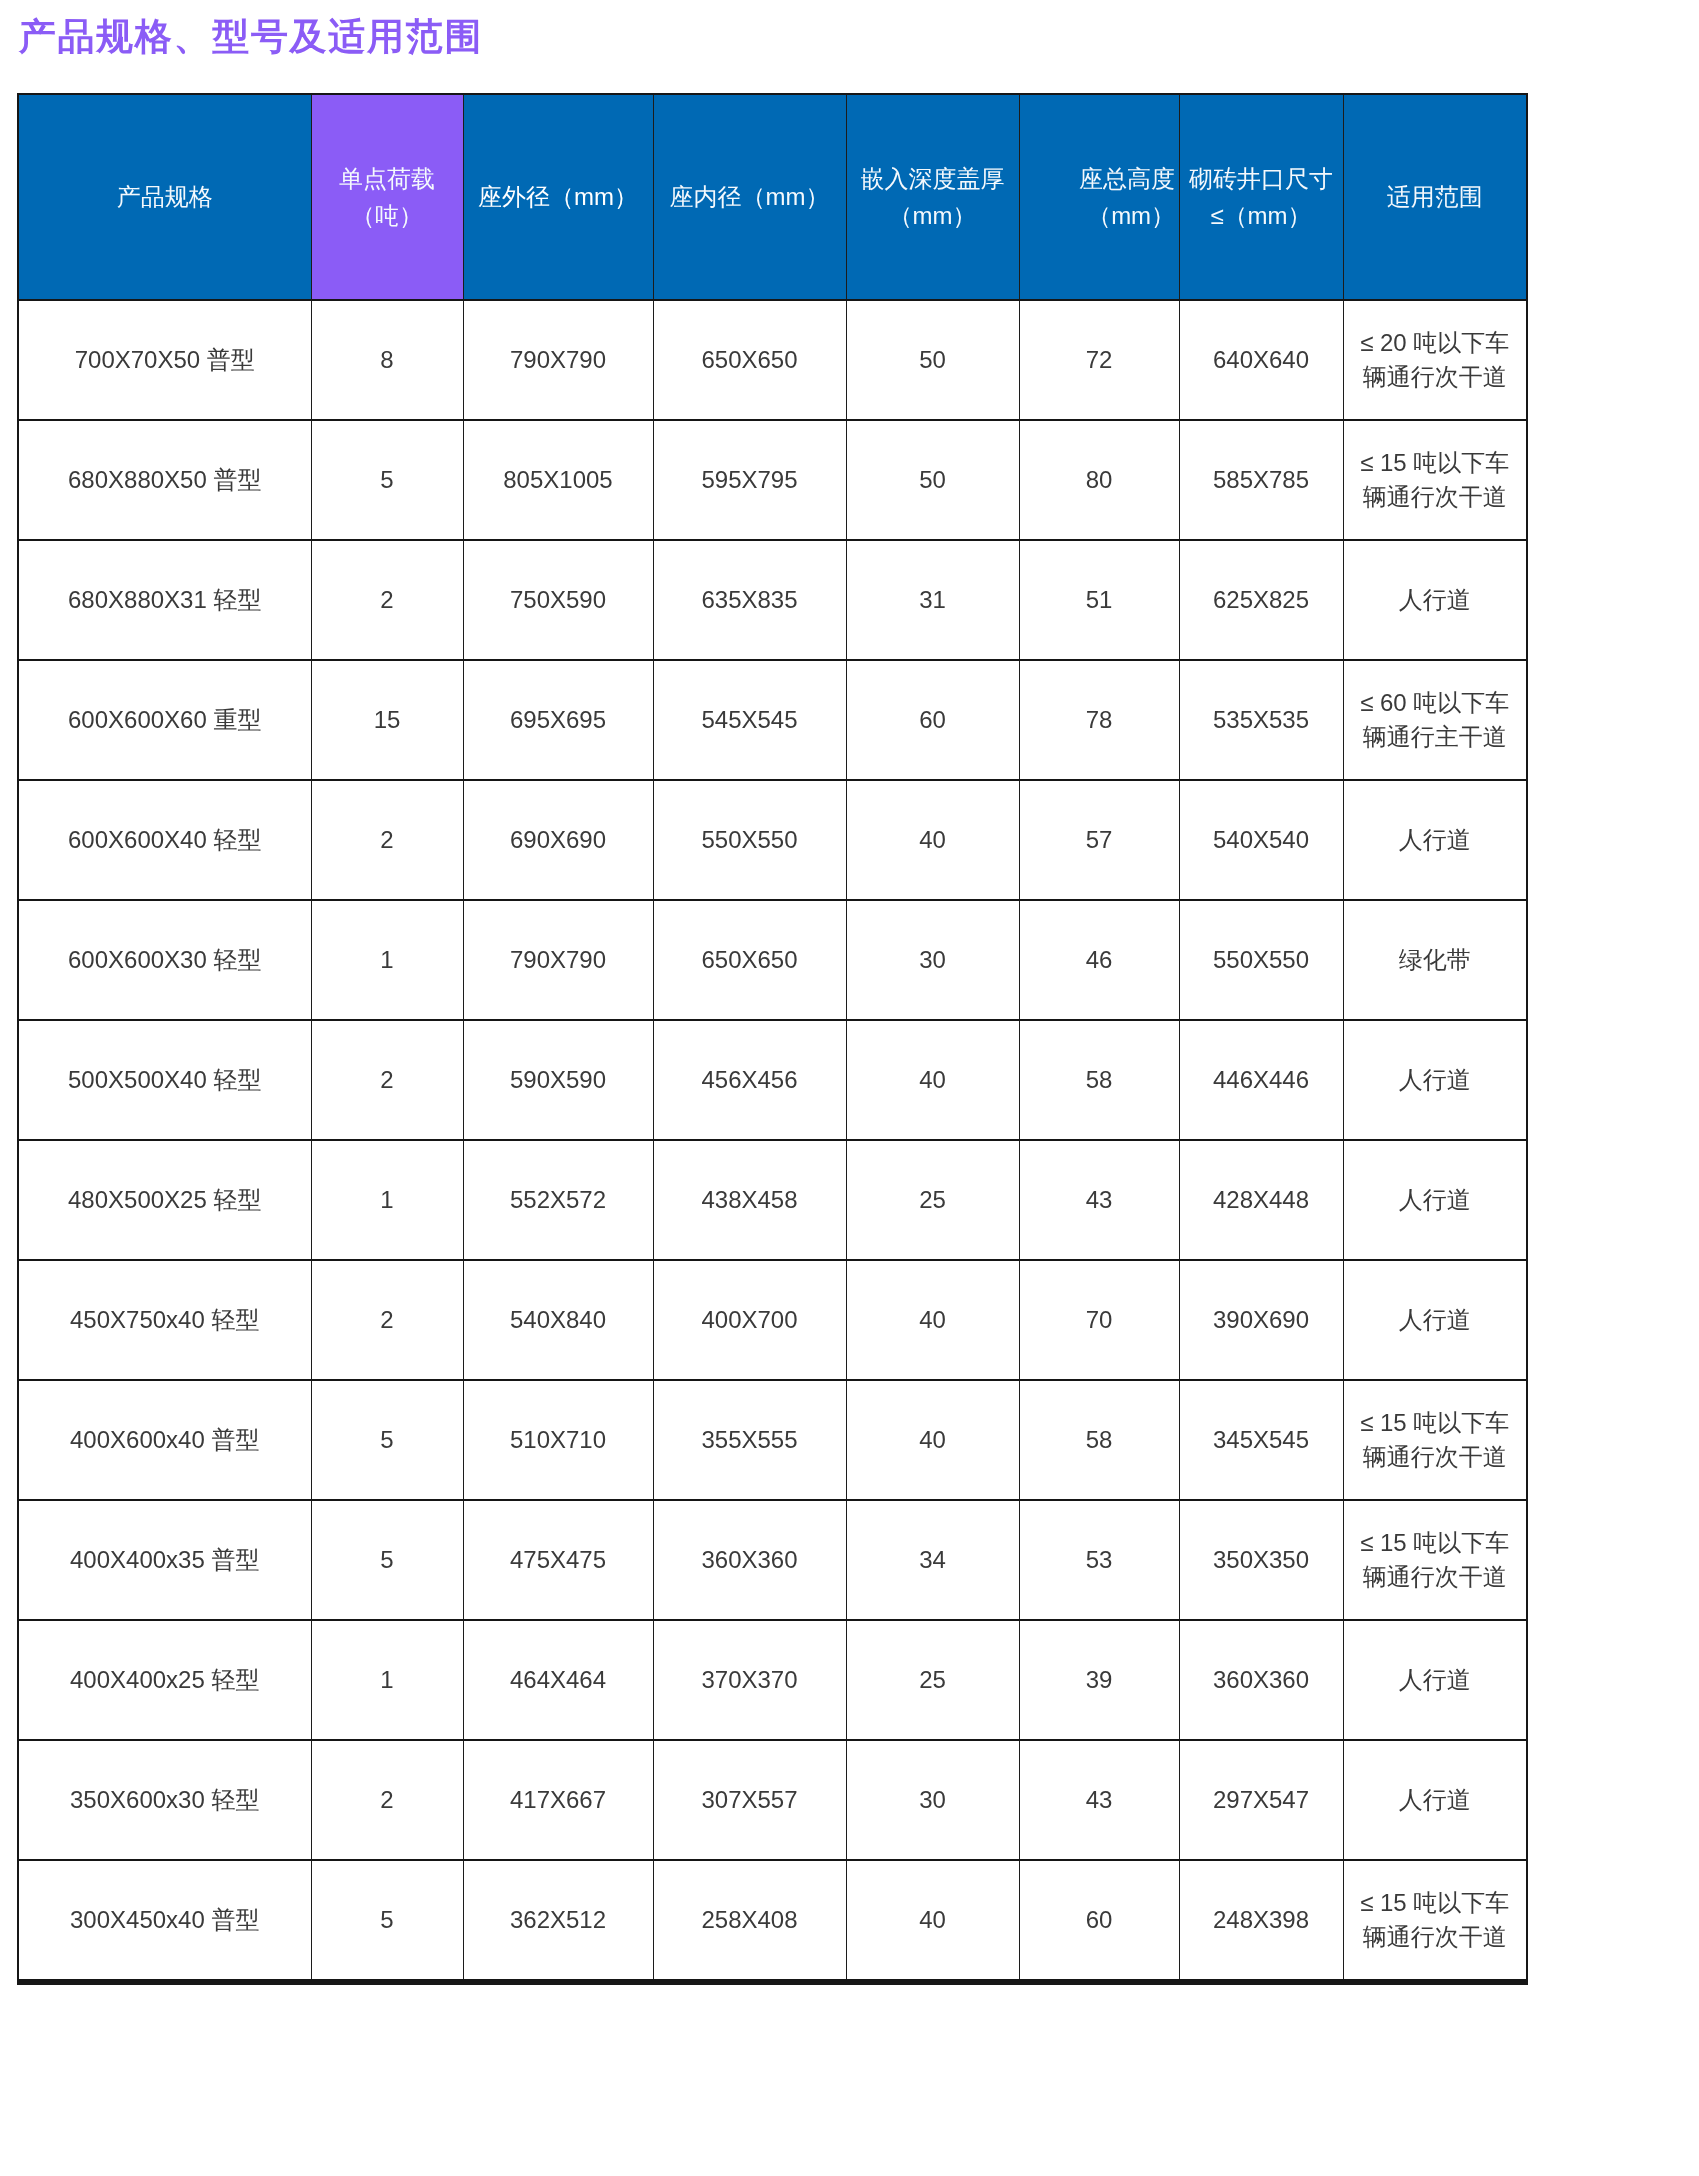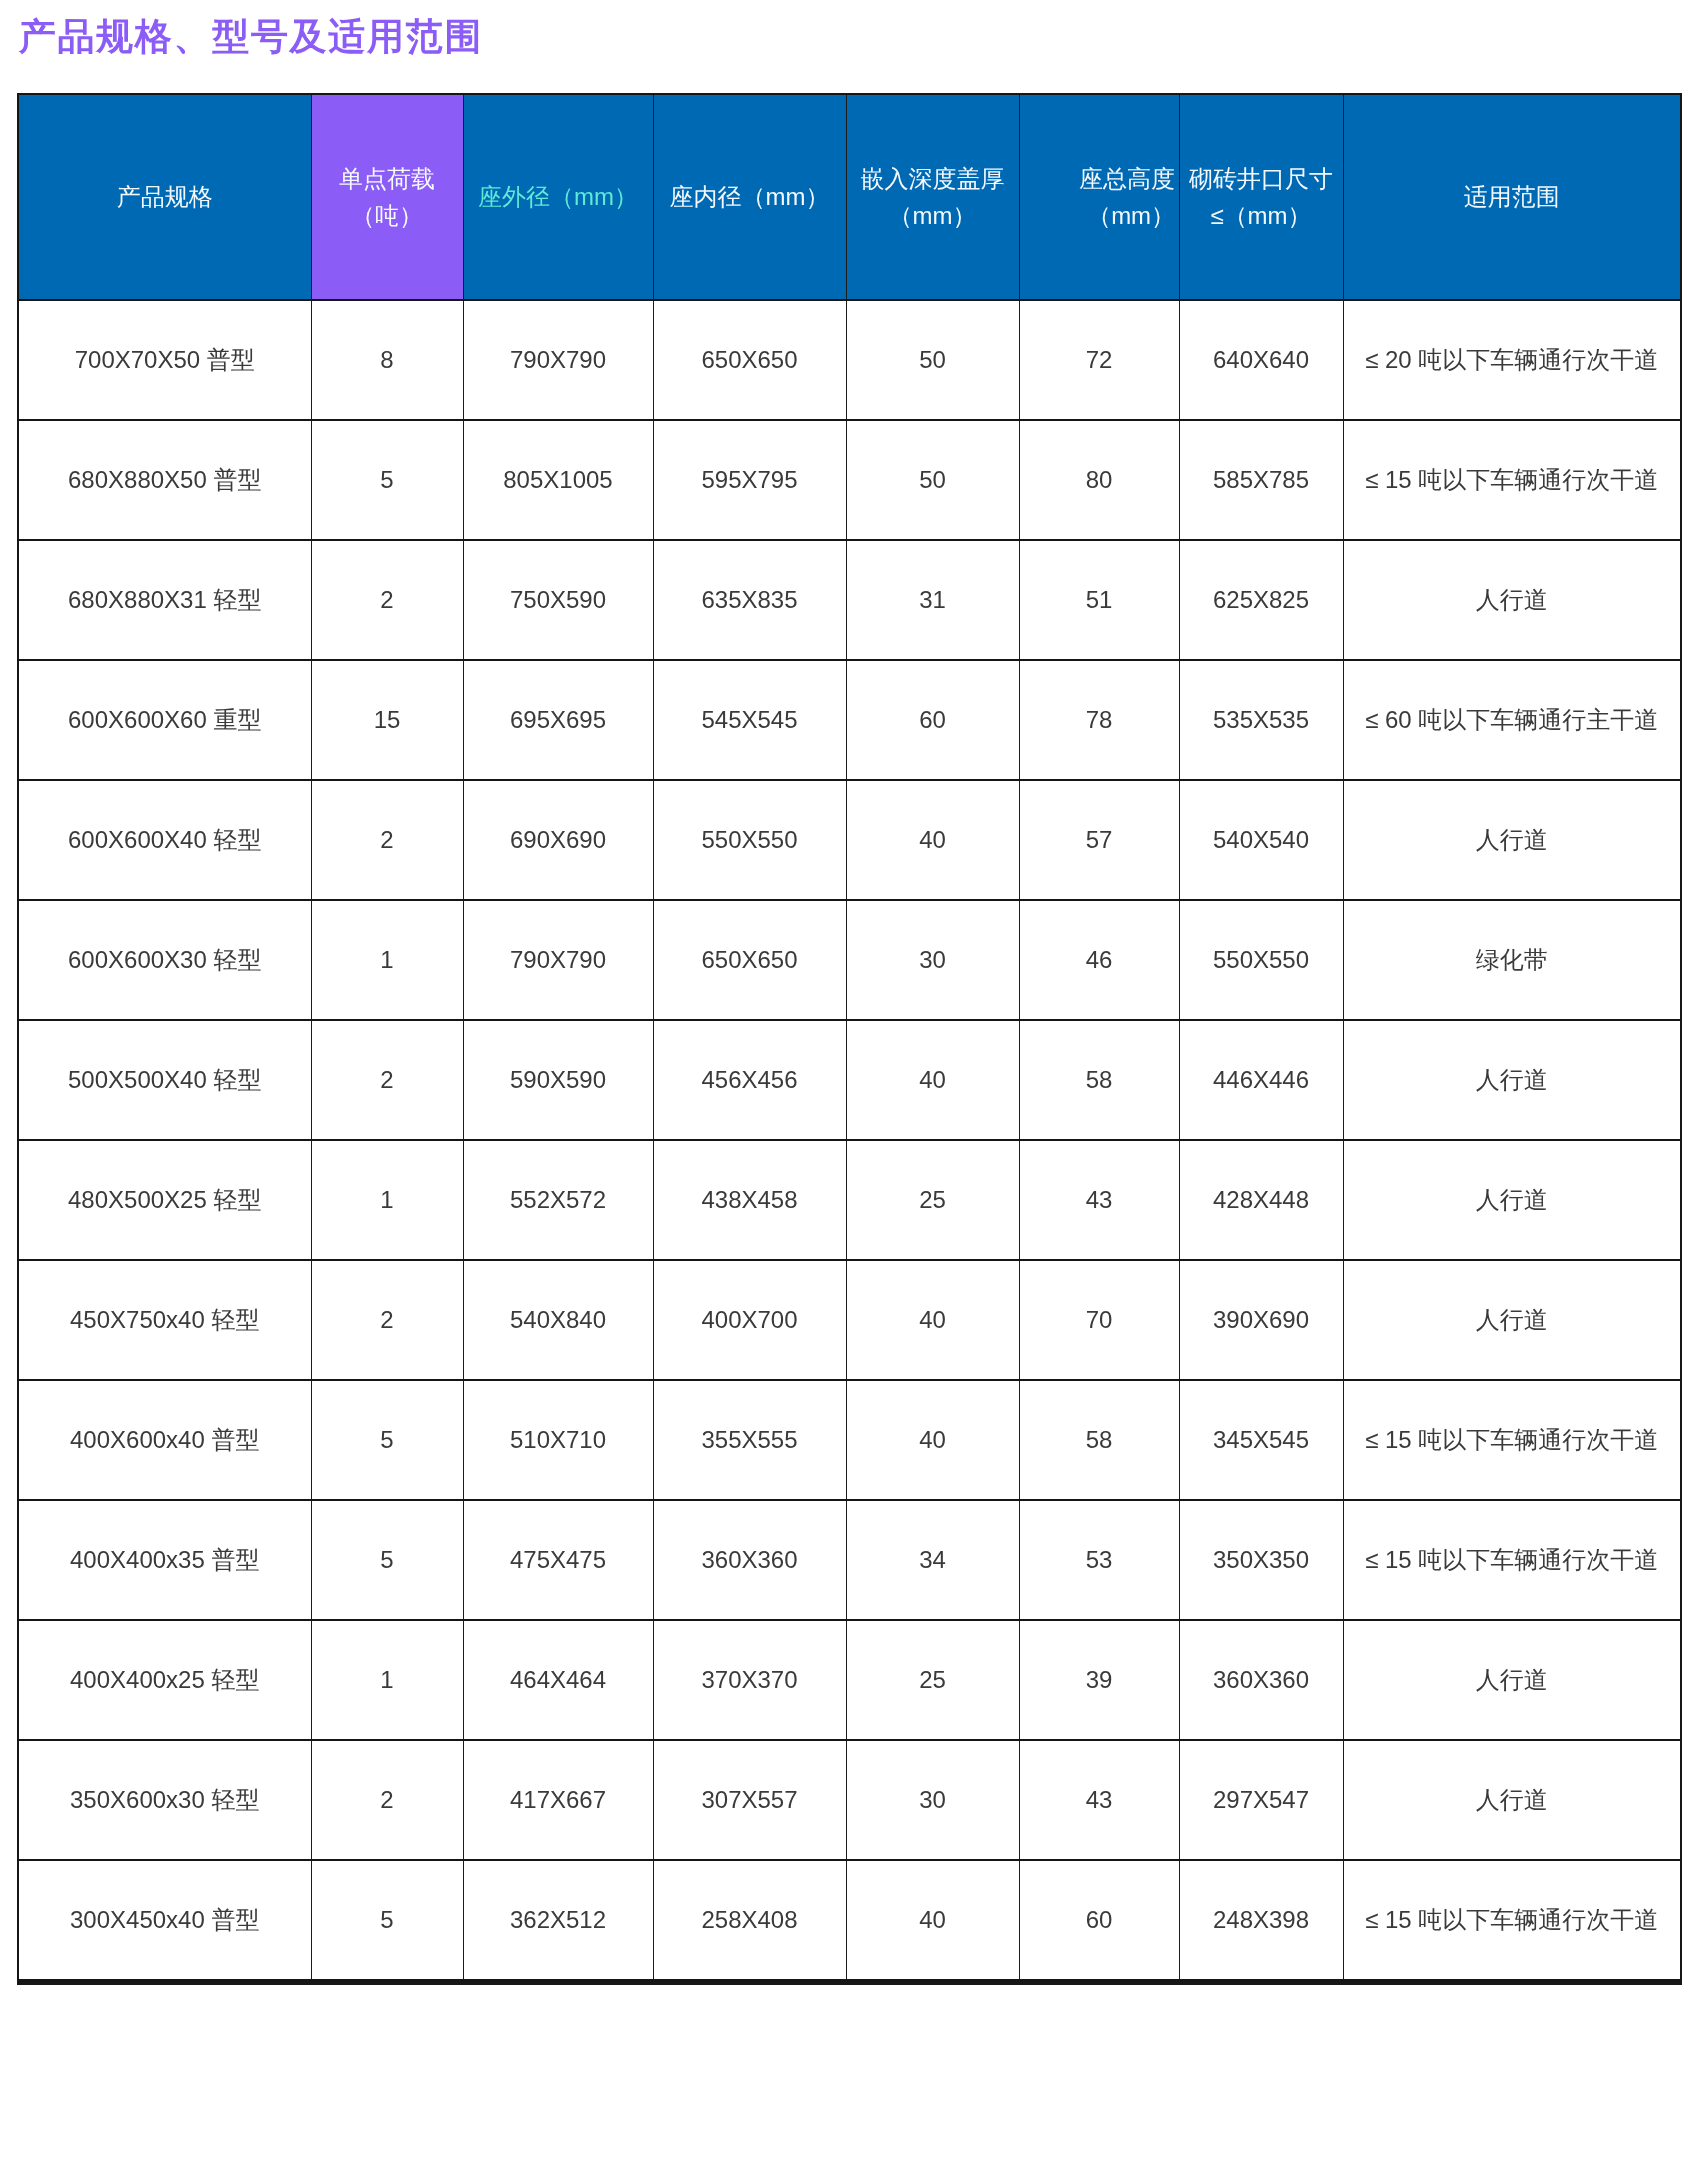--- a/index.html
+++ b/index.html
@@ -12,21 +12,21 @@
   .page-title {
     font-size: 37px;
     font-weight: bold;
     color: #8b5cf6;
     letter-spacing: 1.7px;
     margin: 3.4px 0 31px 1.7px;
   }
   table.spec-table {
     border-collapse: collapse;
     table-layout: fixed;
-    width: 1665px;
+    width: 1511px;
     border: 2.6px solid #161616;
     border-bottom-width: 6.8px;
   }
   col.c1 { width: 293px; }
   col.c2 { width: 152px; }
   col.c3 { width: 190px; }
   col.c4 { width: 193px; }
   col.c5 { width: 173px; }
   col.c6 { width: 160px; }
   col.c7 { width: 164px; }
@@ -73,21 +73,21 @@
       <col class="c5">
         <col class="c6">
         <col class="c7">
         <col class="c8">
     </colgroup>
     <thead>
       <tr>
         <th style="background: rgb(0, 105, 180); color: rgb(244, 249, 253);">产品规格</th>
         <th style="background: #8b5cf6; color: rgb(244, 249, 253);">单点荷载
 （吨）</th>
-        <th style="background: rgb(0, 105, 180); color: #5eead4;">座外径（mm）</th>
+        <th style="background: rgb(0, 105, 180); color: #ffffff;">座外径（mm）</th>
         <th style="background: rgb(0, 105, 180); color: rgb(244, 249, 253); text-align: center;">座内径（mm）</th>
         <th style="background: rgb(0, 105, 180); color: rgb(244, 249, 253); margin-top: 44px;">嵌入深度盖厚
 （mm）</th>
         <th style="background: rgb(0, 105, 180); color: rgb(244, 249, 253); text-align: right;">座总高度
 （mm）</th>
         <th style="background: rgb(0, 105, 180); color: rgb(244, 249, 253);">砌砖井口尺寸
 ≤（mm）</th>
         <th style="background: rgb(0, 105, 180); color: rgb(244, 249, 253);">适用范围</th>
       </tr>
     </thead>

